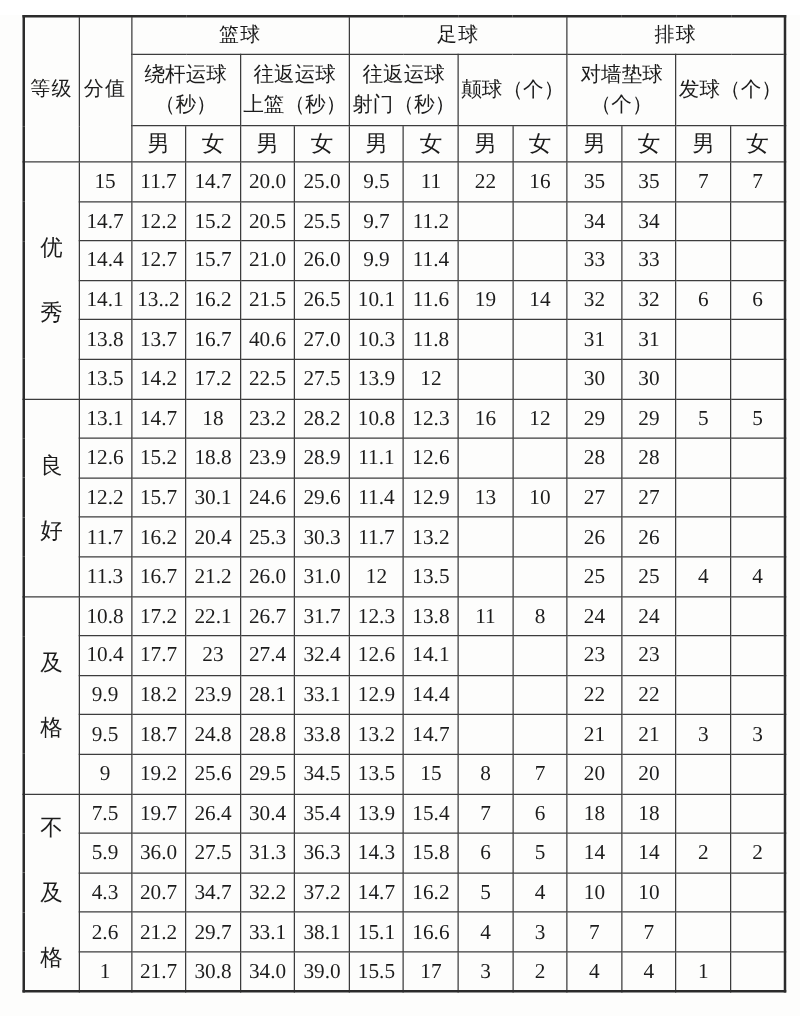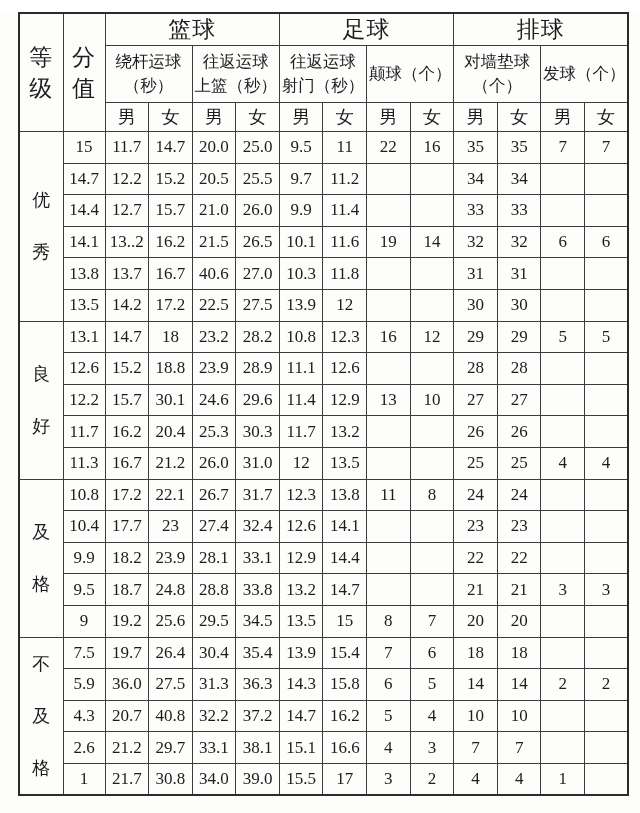--- a/index.html
+++ b/index.html
@@ -32,21 +32,21 @@
     border: 1px solid #3c3c3c;
     text-align: center;
     vertical-align: middle;
     padding: 0;
     font-weight: 400;
     overflow: hidden;
   }
   
   tr.sport-row th {
     height: 29px;
-    font-size: 23px;
+    font-size: 16px;
     letter-spacing: 1px;
   }
   tr.event-row th {
     height: 56px;
     font-size: 16.5px;
     line-height: 1.45;
     white-space: pre-line;
   }
   tr.gender-row th {
     height: 28px;
@@ -391,21 +391,21 @@
           <td>6</td>
           <td>5</td>
           <td>14</td>
           <td>14</td>
           <td>2</td>
           <td>2</td>
         </tr>
         <tr>
           <td class="score-cell">4.3</td>
           <td>20.7</td>
-          <td>40.8</td>
+          <td>34.7</td>
           <td>32.2</td>
           <td>37.2</td>
           <td>14.7</td>
           <td>16.2</td>
           <td>5</td>
           <td>4</td>
           <td>10</td>
           <td>10</td>
           <td></td>
           <td></td>

